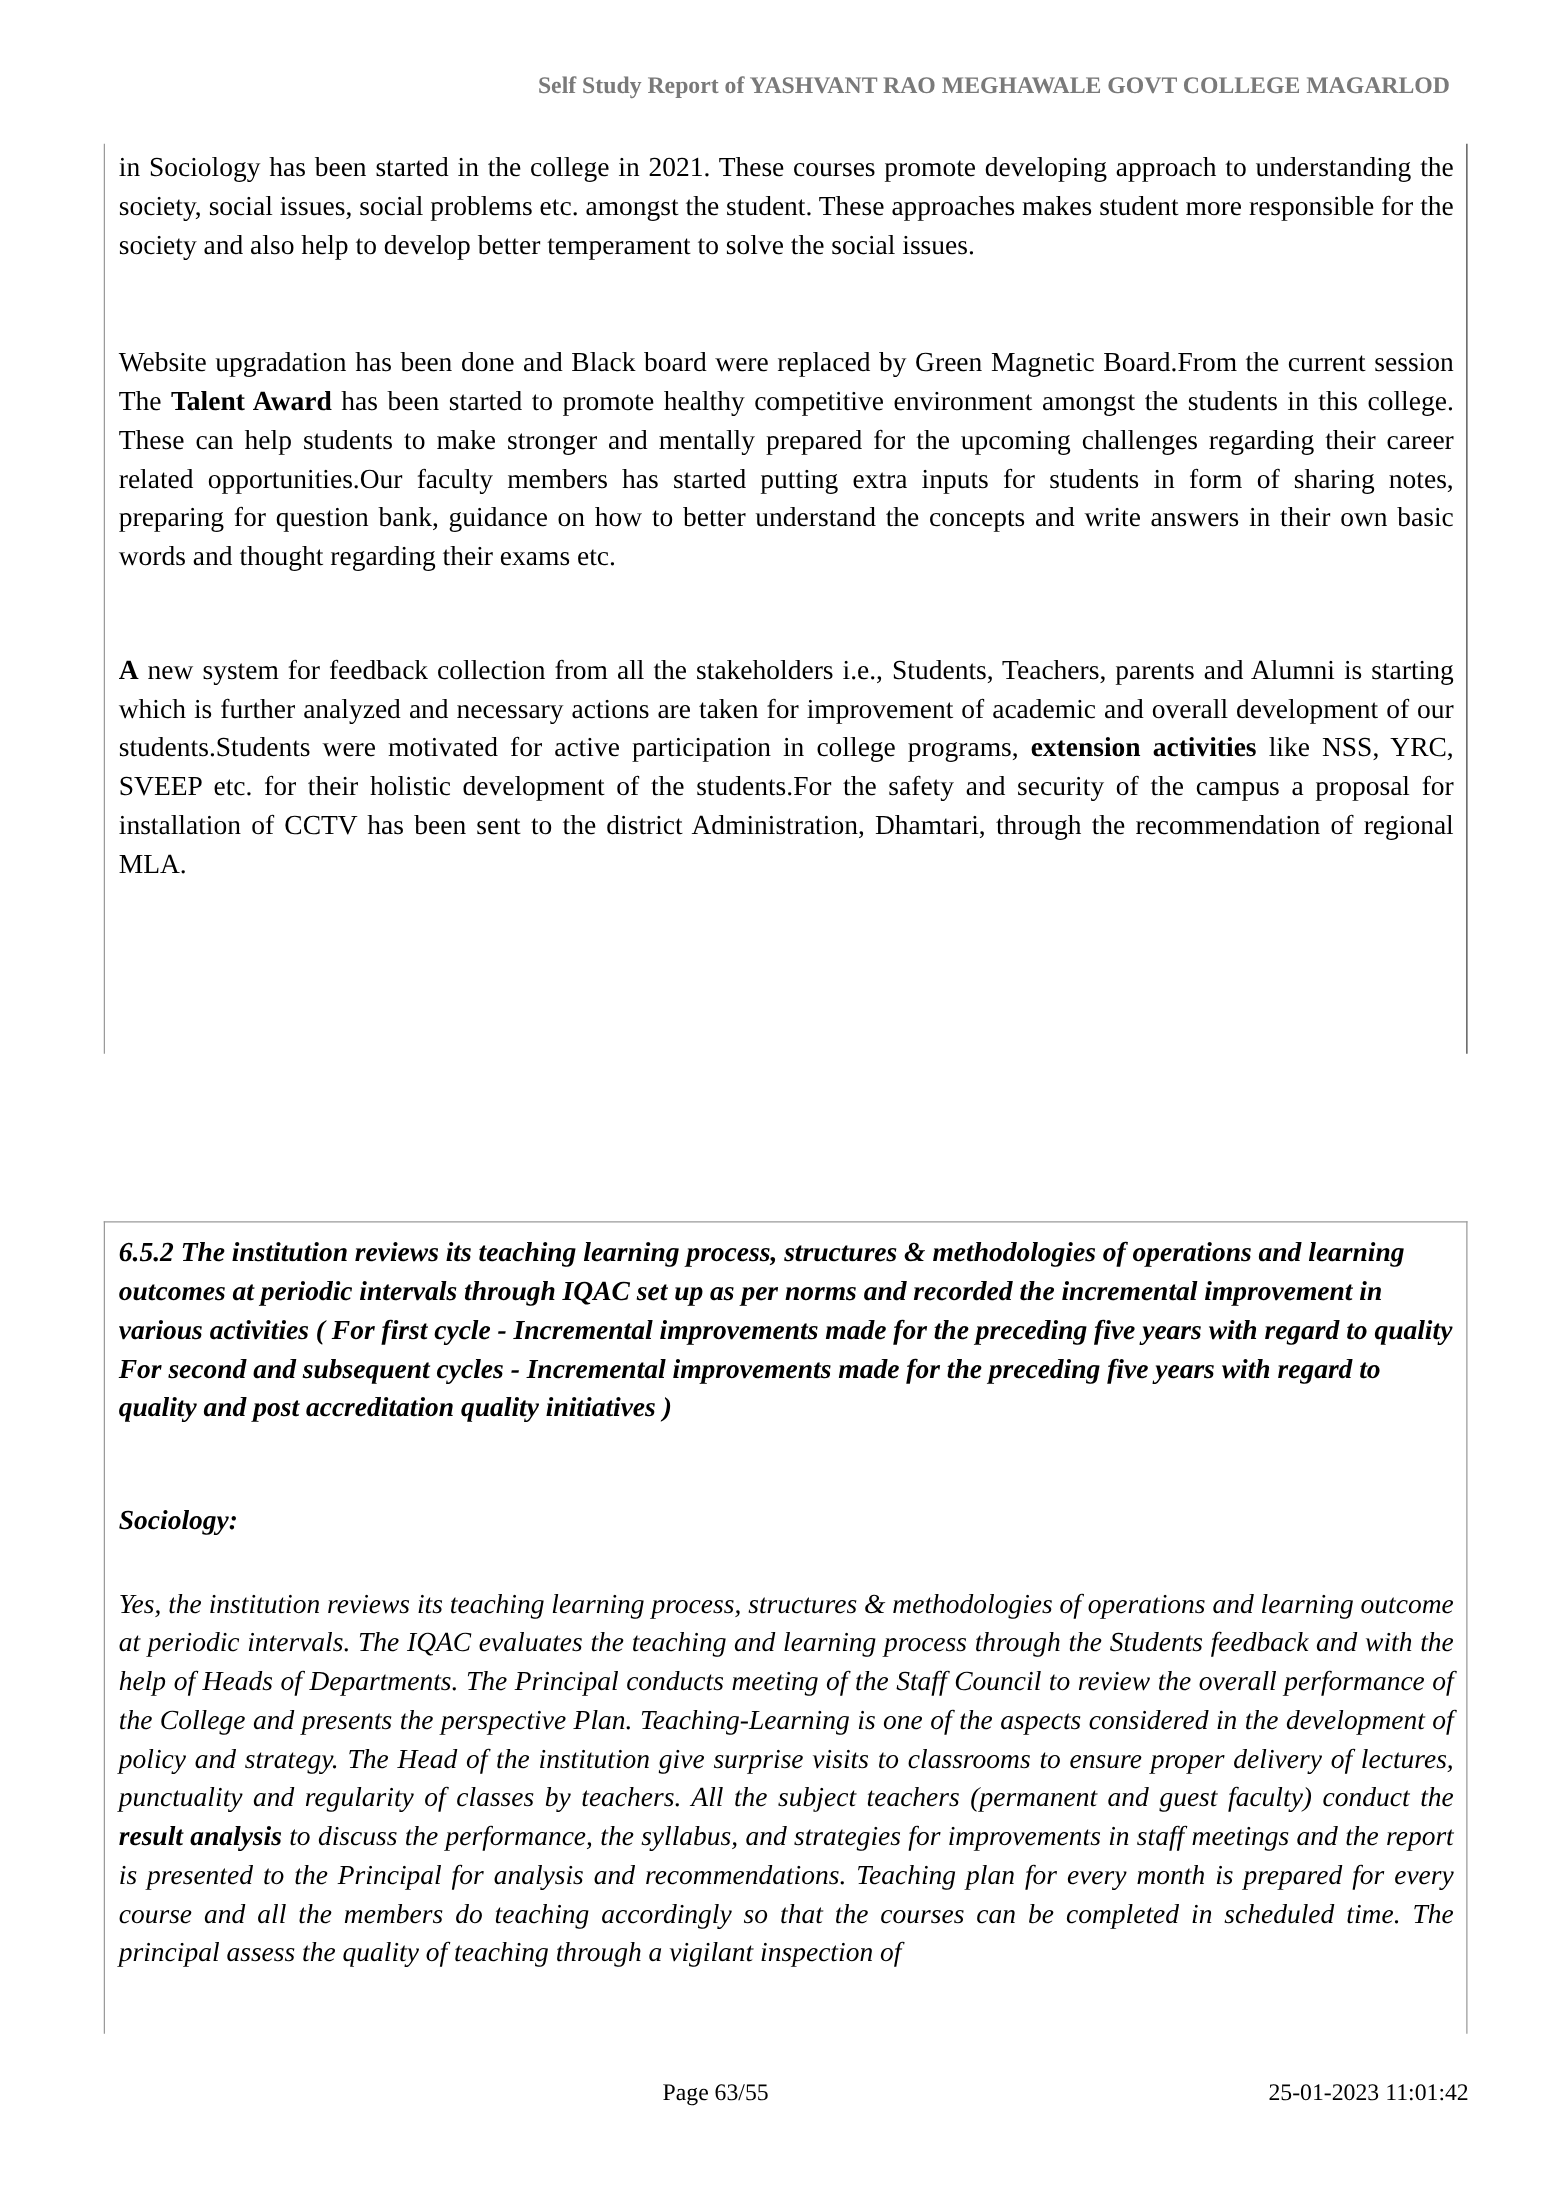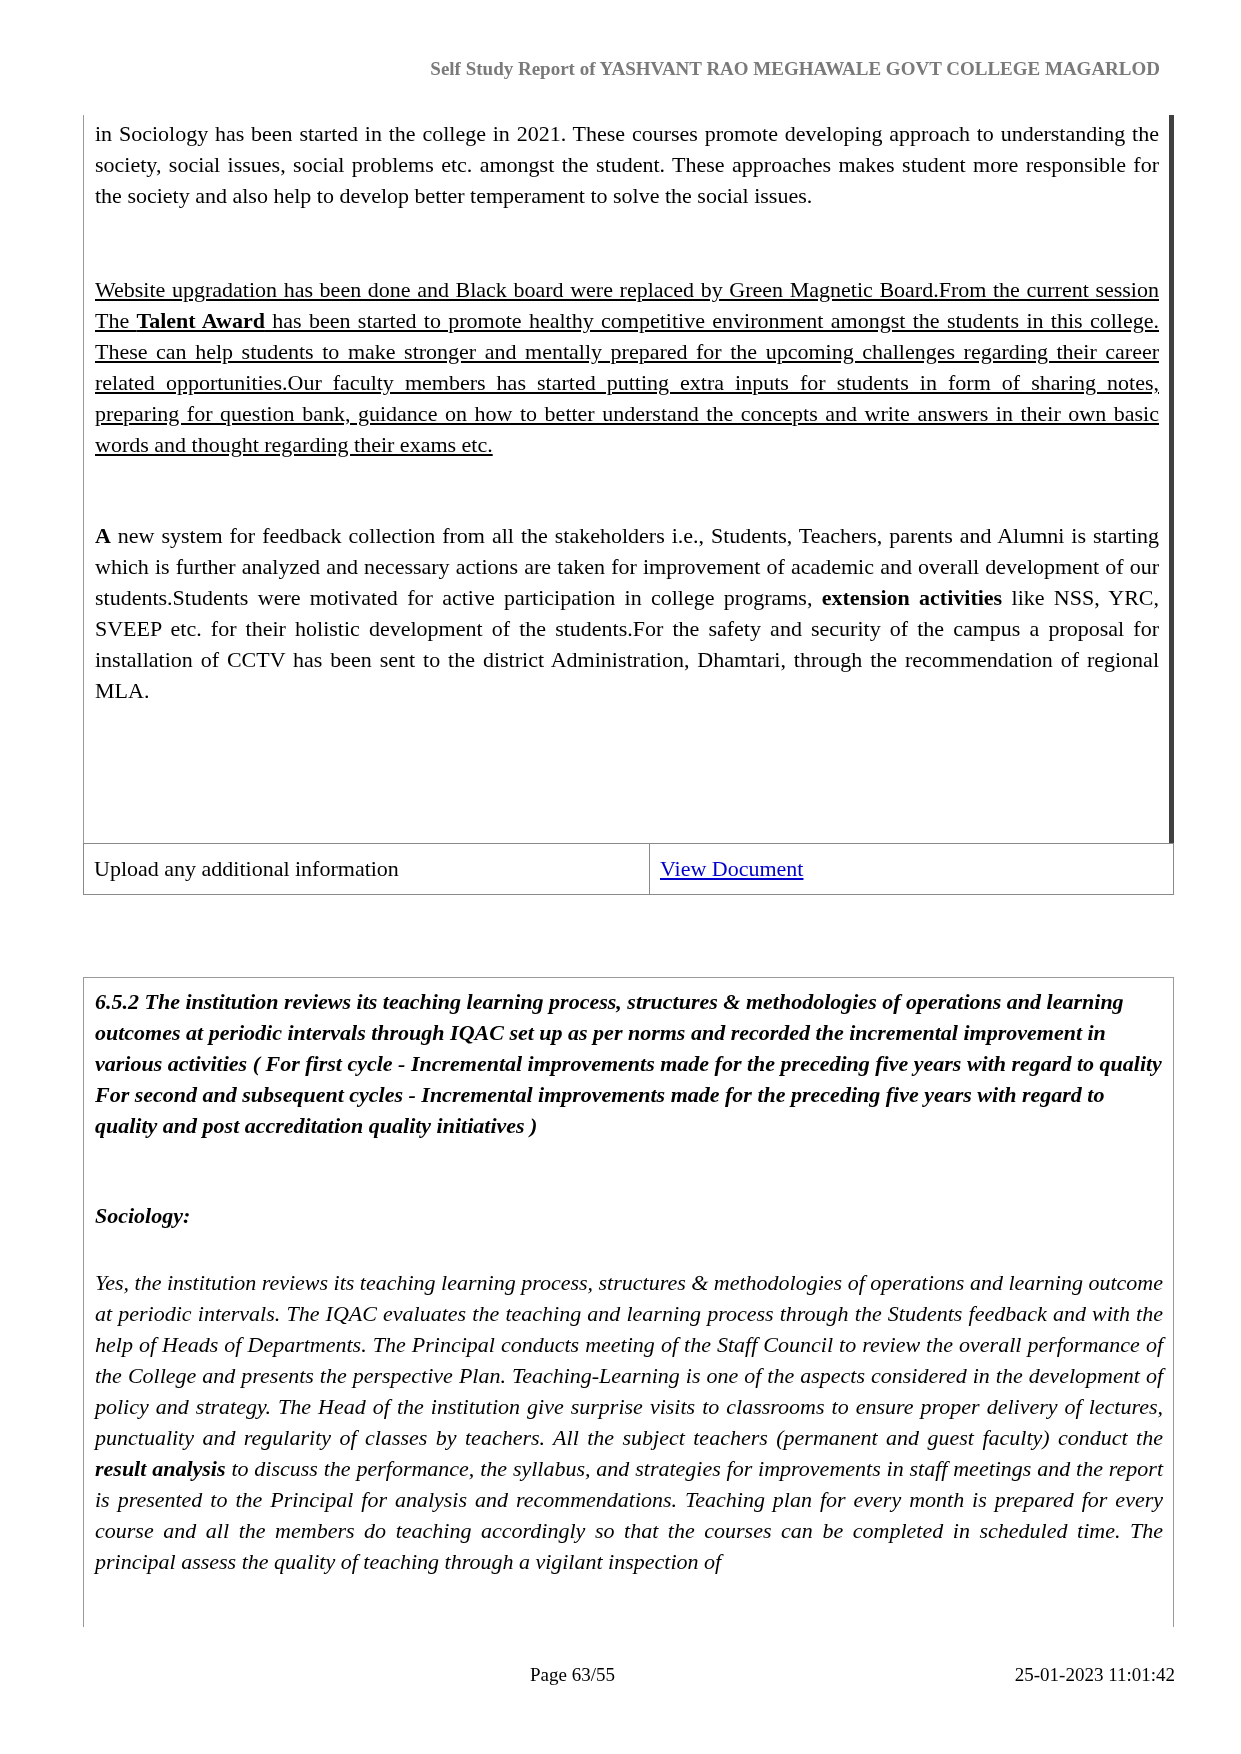--- a/index.html
+++ b/index.html
@@ -7,31 +7,31 @@
     width: 1241px; height: 1754px; position: relative; overflow: hidden;
     font-family: "Liberation Serif", "DejaVu Serif", serif; color: #000;
   }
   .header {
     position: absolute; top: 58px; left: 13px; width: 1147px; text-align: right;
     font-family: "Liberation Serif", serif; font-weight: bold; font-size: 19px;
     color: #7a7a7a;
   }
   .box {
     position: absolute; left: 83px; width: 1091px;
-    border-left: 1px solid #9a9a9a; border-right: 5px solid #404040;
+    border-left: 1px solid #9a9a9a; border-right: 1px solid #404040;
     box-sizing: border-box;
   }
   .box1 { top: 115px; height: 728px; }
   .para {
     font-size: 22px; line-height: 31px; text-align: justify;
     margin: 0; padding: 0 10px 0 11px;
   }
   .box1 .para { position: absolute; left: 0; right: 0; }
   .p1 { top: 3px; }
-  .p2 { top: 159px; text-decoration: underline; }
+  .p2 { top: 159px; }
   .p3 { top: 405px; }
 
   table.files {
     position: absolute; left: 83px; top: 843px; width: 1091px;
     border-collapse: collapse; font-size: 22px;
   }
   table.files td {
     border: 1.5px solid #8a8a8a; height: 50px; padding: 0 10px; vertical-align: middle;
   }
   table.files td.c1 { width: 545px; }
@@ -67,24 +67,20 @@
 <div class="header">Self Study Report of YASHVANT RAO MEGHAWALE GOVT COLLEGE MAGARLOD</div>
 
 <div class="box box1">
   <p class="para p1">in Sociology has been started in the college in 2021. These courses promote developing approach to understanding the society, social issues, social problems etc. amongst the student. These approaches makes student more responsible for the society and also help to develop better temperament to solve the social issues.</p>
   <p class="para p2"><span>Website upgradation has been done and Black board were replaced by Green Magnetic Board.From the current session The </span><span class="bold">Talent Award</span><span> has been started to promote healthy competitive environment amongst the students in this college. These can help students to make stronger and mentally prepared for the upcoming challenges regarding their career related opportunities.Our faculty members has started putting extra inputs for students in form of sharing notes, preparing for question bank, guidance on how to  better understand the concepts and  write answers in their own basic words and thought regarding  their exams etc.</span></p>
   <p class="para p3"><span class="bold">A</span><span> new system for feedback collection from all the stakeholders i.e., Students, Teachers, parents and Alumni is starting which is further analyzed and necessary actions are taken for improvement of academic and overall development of our students.Students    were motivated for active participation in college programs, </span><span class="bold">extension activities</span><span> like NSS, YRC, SVEEP etc. for their holistic development of the students.For the safety and security of the campus a proposal for installation of CCTV has been sent to the district Administration, Dhamtari, through the recommendation of regional MLA.</span></p>
 </div>
 
 <table class="files">
   <tbody>
-  <tr>
-    <td class="c1">Upload any additional information</td>
-    <td><a class="link">View Document</a></td>
-  </tr>
 </tbody>
   </table>
 
 <div class="box2">
   <p class="q">6.5.2 The institution reviews its teaching learning process, structures &amp; methodologies of operations and learning outcomes at periodic intervals through IQAC set up as per norms and recorded the incremental improvement in various activities  ( For first cycle  - Incremental improvements made for the preceding five years with regard to quality  For  second and subsequent cycles  - Incremental improvements made for the preceding five years with regard to quality and post accreditation quality initiatives   )</p>
   <div class="resp-label">Sociology:</div>
   <p class="para resp"><span>Yes, the institution reviews its teaching learning process, structures &amp; methodologies of operations and learning outcome at periodic intervals. The IQAC evaluates the teaching and learning process through the Students feedback and with the help of Heads of Departments. The Principal conducts meeting of the Staff Council to review the overall performance of the College and presents the perspective Plan. Teaching-Learning is one of the aspects considered in the development of policy and strategy. The Head of the institution give surprise visits to classrooms to ensure proper delivery of lectures, punctuality and regularity of classes by teachers. All the subject teachers (permanent and guest faculty) conduct the </span><span class="bold">result analysis</span><span> to discuss the performance, the syllabus, and strategies for improvements in staff meetings and the report is presented to the Principal for analysis and recommendations. Teaching plan for every month is prepared for every course and all the members do teaching accordingly so that the courses can be completed in scheduled time. The principal assess the quality of teaching through a vigilant inspection of</span></p>
 </div>
 
 <div class="footer-page">Page 63/55</div>

